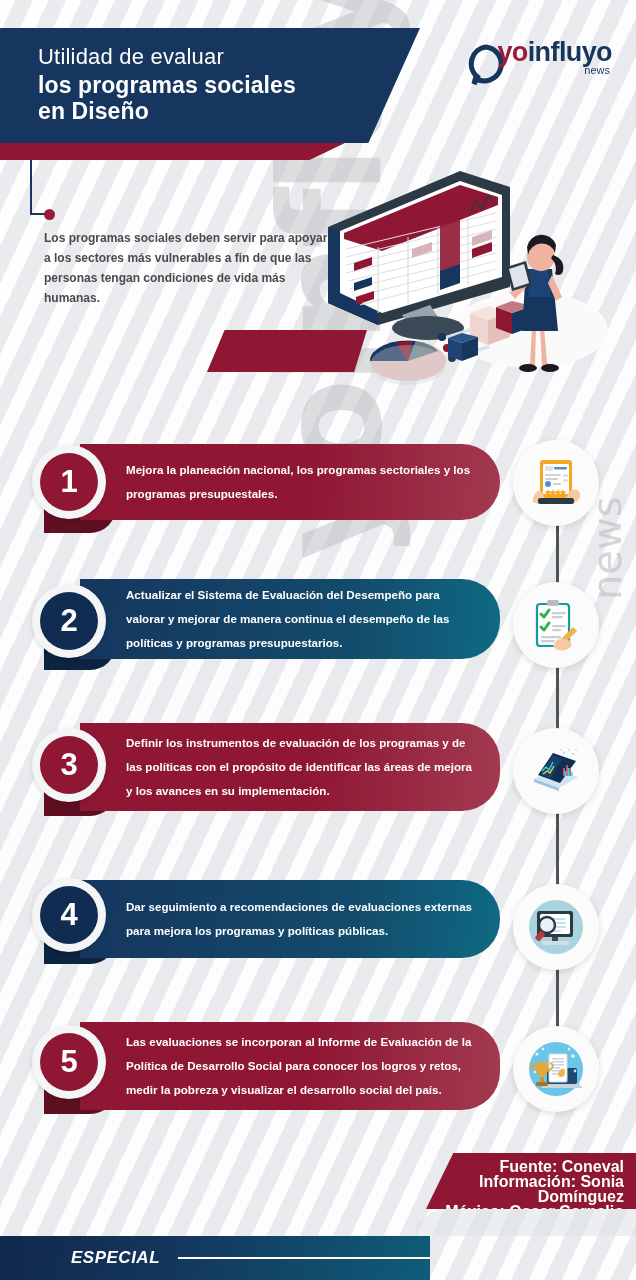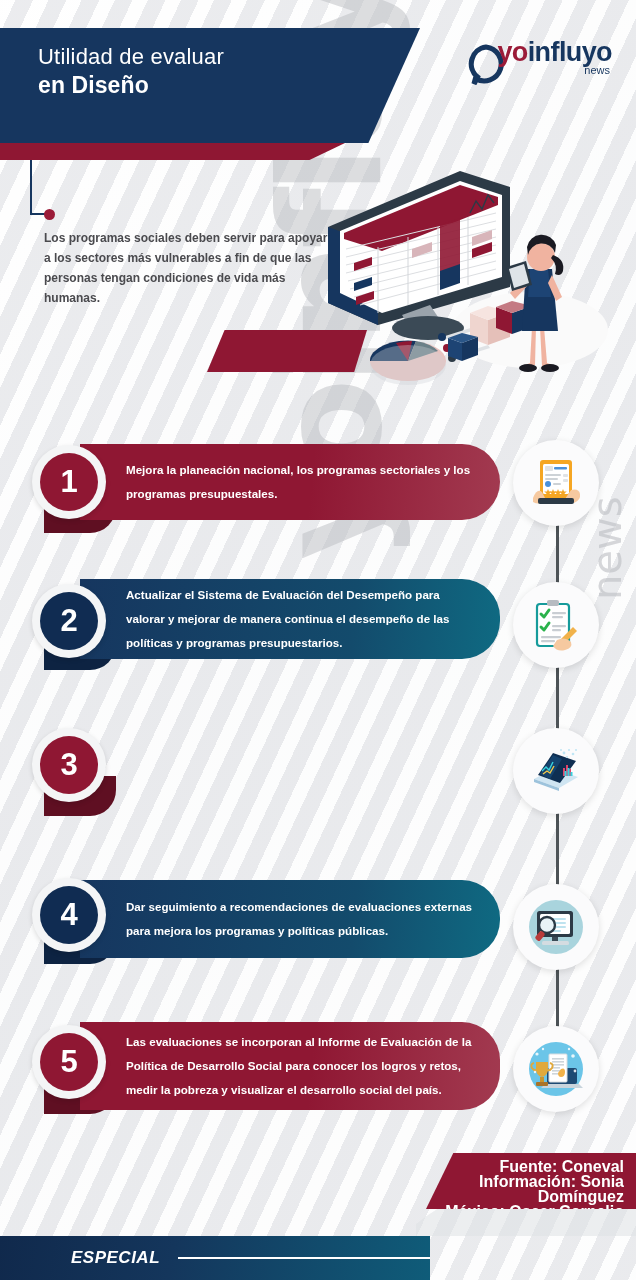--- a/index.html
+++ b/index.html
@@ -218,20 +218,21 @@
 <div id="page">
 
   <div class="watermark">yoinfluyo</div>
   <div class="watermark-news">news</div>
 
   <div class="header-wrap">
     <div class="header-navy"></div>
     <div class="header-red"></div>
     <div class="header-title-light">Utilidad de evaluar</div>
     <div class="header-title-bold">
+      <div>los programas sociales</div>
       <div>en Diseño</div>
     </div>
 
     <div class="brand-logo">
       <div class="logo-mark">
         <svg width="42" height="42" viewBox="0 0 42 42">
           <path d="M21 4 A17 17 0 1 1 10.5 35.5 L9 41 L12.5 34 A17 17 0 0 1 21 4 Z" fill="none" stroke="#16365f" stroke-width="5.2" stroke-linecap="round"></path>
         </svg>
       </div>
       <div class="logo-words">
@@ -477,20 +478,23 @@
       <div class="step-banner navy" style="top:11px;height:80px">
         <div class="step-text">Actualizar el Sistema de Evaluación del Desempeño para valorar y mejorar de manera continua el desempeño de las políticas y programas presupuestarios.</div>
       </div>
       <div class="step-num-ring" style="top:16px">
         <div class="step-num navy">2</div>
       </div>
     </div>
 
     <div class="step" style="height:146px">
       <div class="step-fold red" style="top:58px"></div>
+      <div class="step-banner red" style="top:5px;height:88px">
+        <div class="step-text">Definir los instrumentos de evaluación de los programas y de las políticas con el propósito de identificar las áreas de mejora y los avances en su implementación.</div>
+      </div>
       <div class="step-num-ring" style="top:10px">
         <div class="step-num red">3</div>
       </div>
     </div>
 
     <div class="step" style="height:146px">
       <div class="step-fold navy" style="top:60px"></div>
       <div class="step-banner navy" style="top:16px;height:78px">
         <div class="step-text">Dar seguimiento a recomendaciones de evaluaciones externas para mejora los programas y políticas públicas.</div>
       </div>

